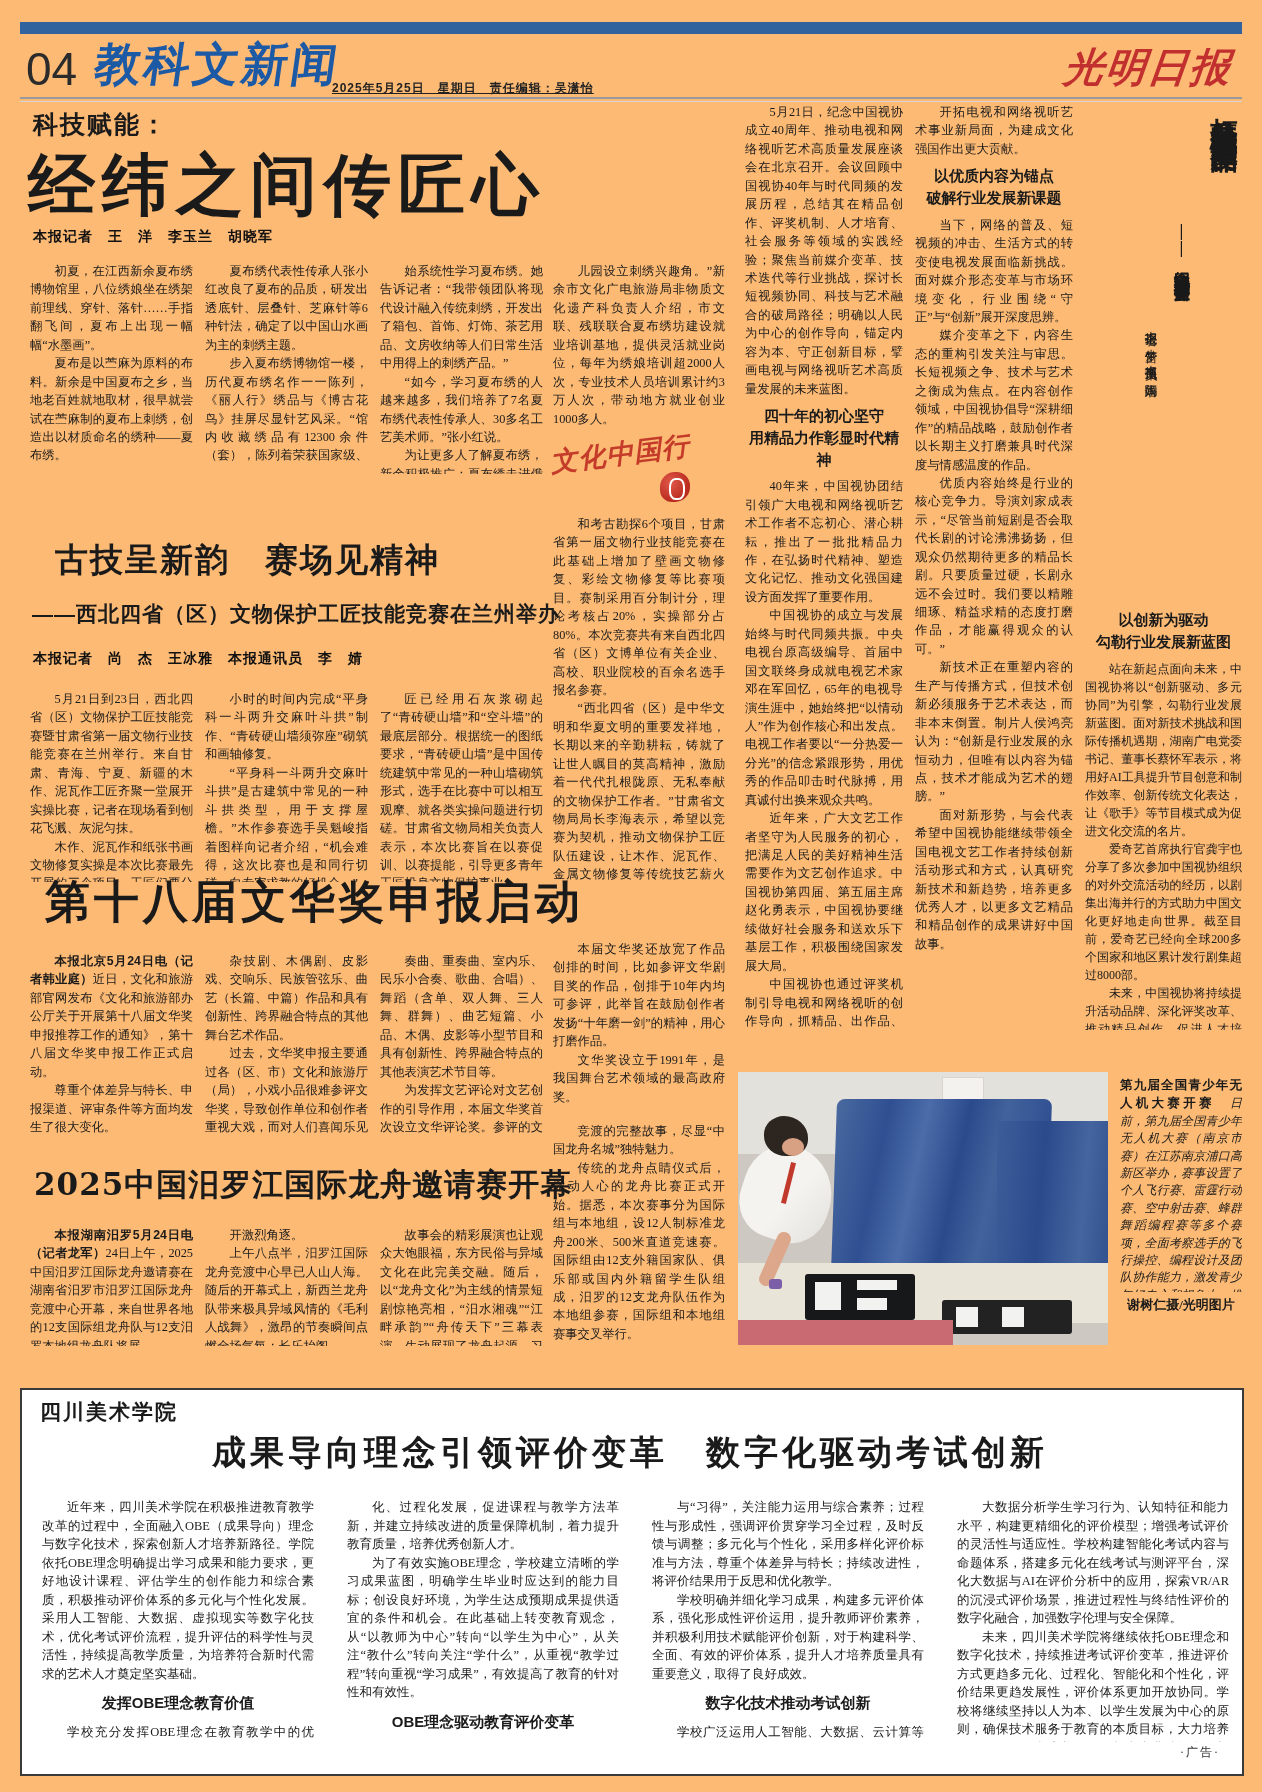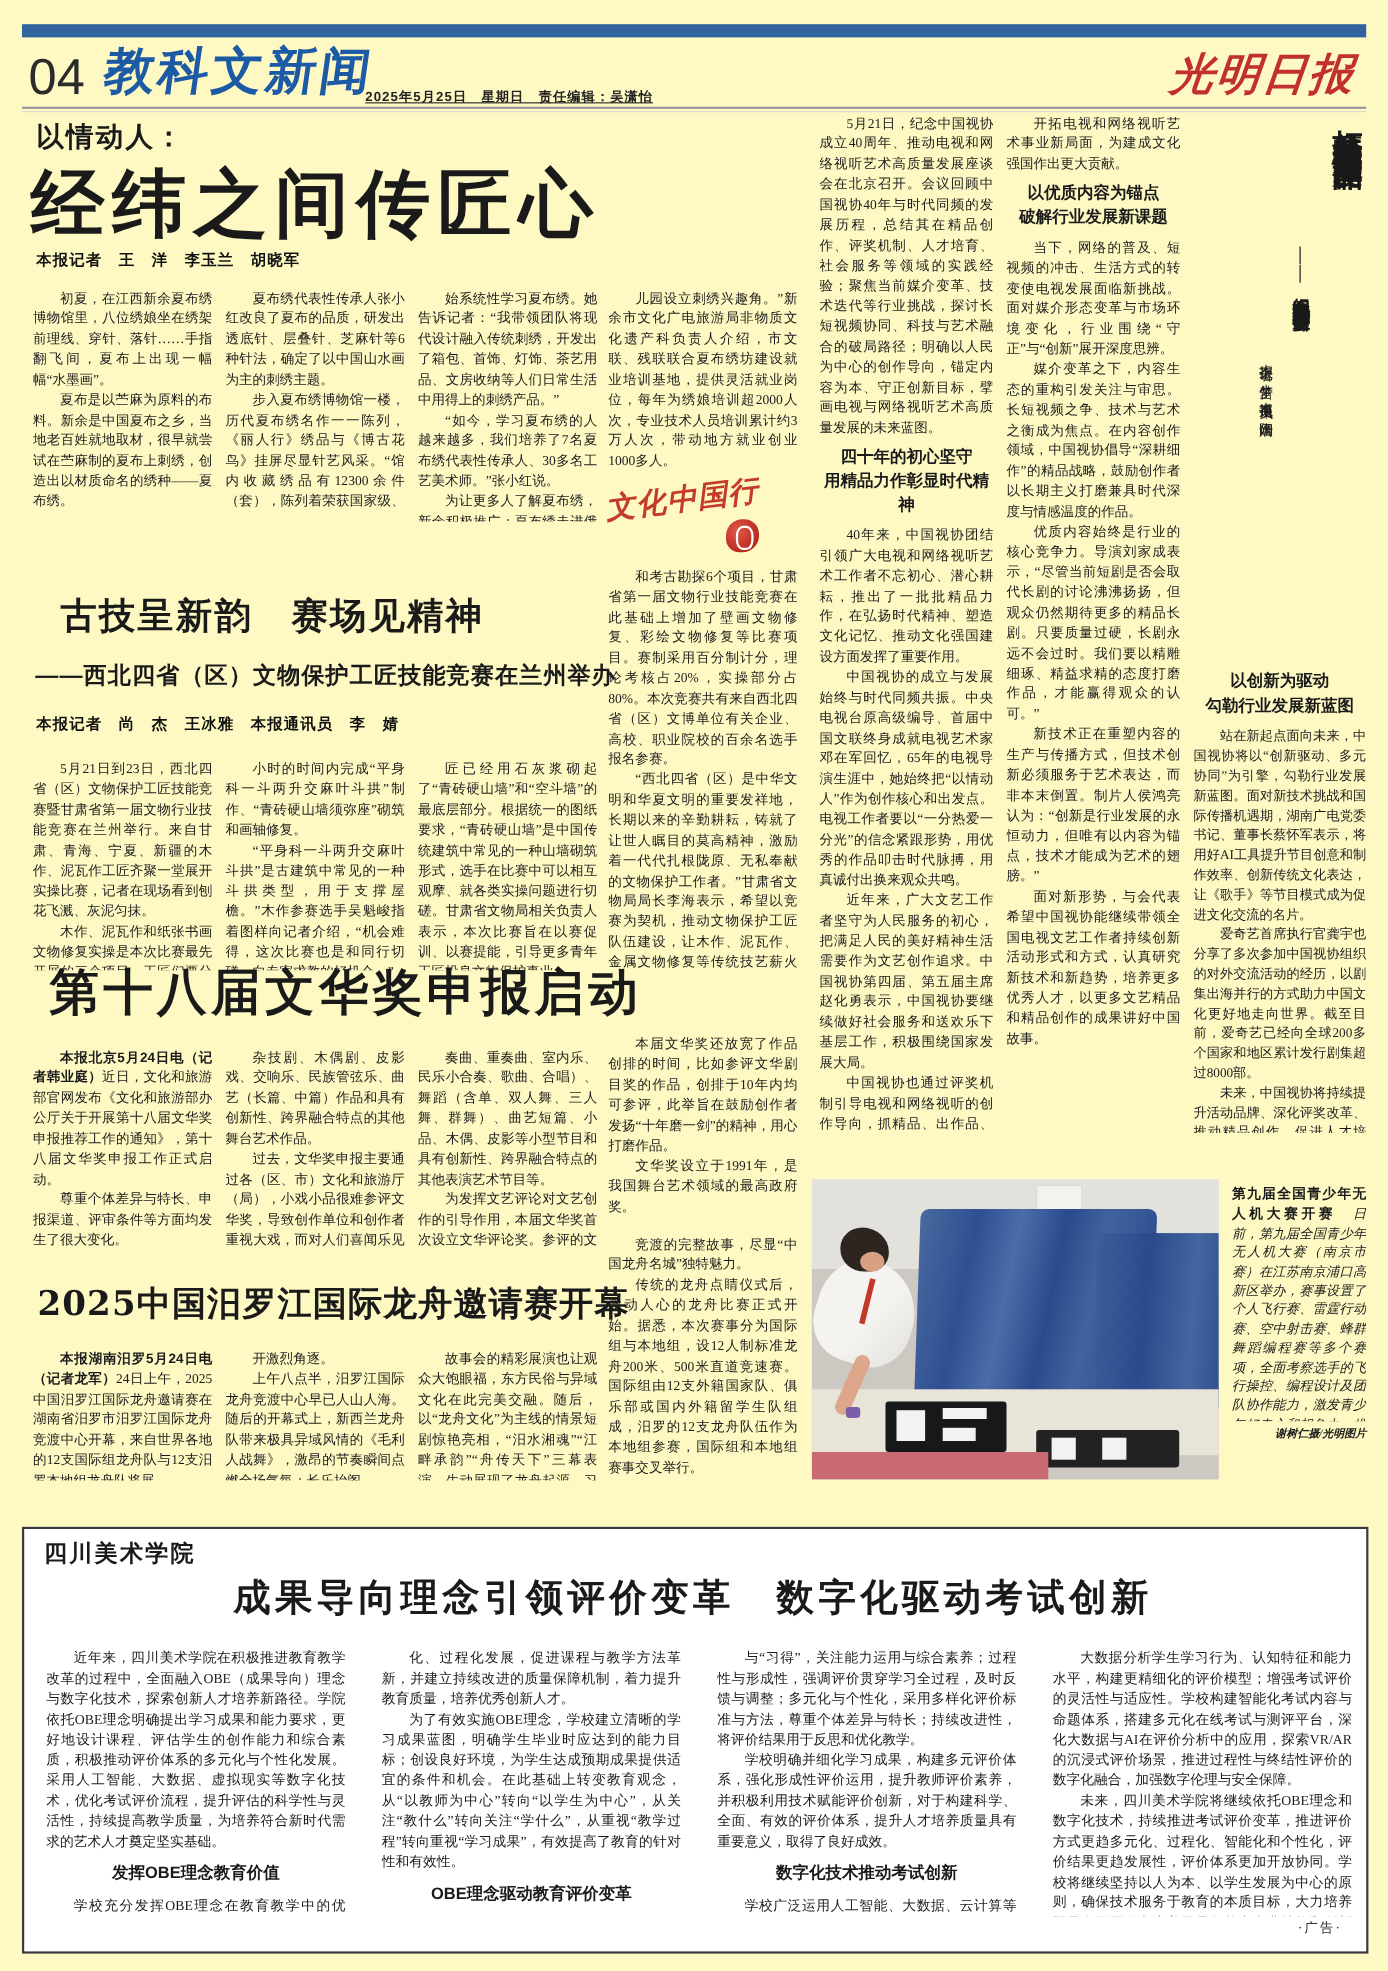--- a/index.html
+++ b/index.html
@@ -1,16 +1,16 @@
 <!DOCTYPE html>
 <html><head>
 <meta charset="utf-8">
 <style>
   html,body{margin:0;padding:0;background:#e9e9e9;}
-  #page{position:relative;width:1262px;height:1792px;background:#fef9c3;overflow:hidden;
+  #page{position:relative;width:1262px;height:1792px;background:#fdba74;overflow:hidden;
         font-family:"Liberation Serif","DejaVu Serif",serif;color:#1a1a1a;}
   .abs{position:absolute;}
   
   #topbar{left:20px;top:22px;width:1222px;height:12px;background:#31639e;}
   #pagenum{left:26px;top:42px;font-family:"Liberation Sans",sans-serif;font-size:46px;color:#2b2b2b;font-weight:400;}
   #section-title{left:95px;top:34px;font-family:"Liberation Sans",sans-serif;font-size:46px;font-weight:900;
       color:#1d5aa6;transform:skewX(-8deg);letter-spacing:3px;}
   #dateline{left:332px;top:80px;font-family:"Liberation Sans",sans-serif;font-size:12px;font-weight:700;color:#222;letter-spacing:1px;text-decoration:underline;}
   #paper-logo{right:30px;top:40px;font-family:"DejaVu Serif",serif;font-style:italic;font-weight:700;
       font-size:40px;color:#c22f2f;transform:skewX(-6deg);letter-spacing:2px;}
@@ -64,21 +64,21 @@
   .watch{position:absolute;left:8.5%;top:76%;width:13px;height:10px;background:#7b5ea7;border-radius:3px;}
   .mat{position:absolute;background:#17181a;border-radius:3px;}
   .mat .wg{position:absolute;background:#f2f2f0;}
   .matstrip{position:absolute;left:0;bottom:0;width:58%;height:9%;background:#c96a72;}
   .floor-mat{position:absolute;left:0;bottom:8%;width:100%;height:22%;background:#e9e4d8;}
 
   
   #caption{left:1120px;top:1076px;width:122px;height:216px;overflow:hidden;
       font-style:italic;font-size:12px;line-height:1.45;text-align:justify;}
   #caption b{font-style:normal;font-family:"Liberation Sans",sans-serif;font-size:12.5px;}
-  #photo-credit{left:1120px;top:1296px;width:122px;font-size:10px;font-weight:700;text-align:right;font-style:italic;}
+  #photo-credit{left:1120px;top:1296px;width:122px;font-size:13px;font-weight:700;text-align:center;}
 
   
   #adbox{left:20px;top:1388px;width:1220px;height:384px;border:2px solid #3a3a3a;background:#fff;}
   #ad-org{left:40px;top:1398px;font-family:"Liberation Sans",sans-serif;font-size:21px;font-weight:900;letter-spacing:2px;}
   #ad-title{left:20px;top:1430px;width:1220px;text-align:center;font-family:"Liberation Sans",sans-serif;
       font-size:34px;font-weight:900;letter-spacing:4px;}
   .adcol{position:absolute;top:1498px;width:272px;height:244px;overflow:hidden;
       font-size:12.5px;line-height:1.48;text-align:justify;}
   .adcol p{margin:0;text-indent:2em;}
   .adcol .colhead{font-size:15px;margin:9px 0;}
@@ -90,21 +90,21 @@
 <div id="page">
 
   <div id="topbar" class="abs"></div>
   <div id="pagenum" class="abs">04</div>
   <div id="section-title" class="abs">教科文新闻</div>
   <div id="dateline" class="abs">2025年5月25日　星期日　责任编辑：吴潇怡</div>
   <div id="paper-logo" class="abs">光明日报</div>
   <div id="masthead-rule" class="abs"></div>
   <div id="masthead-rule2" class="abs"></div>
 
-  <div id="a1-kicker" class="abs">以情动人：</div>
+  <div id="a1-kicker" class="abs">科技赋能：</div>
   <div id="a1-title" class="abs">经纬之间传匠心</div>
   <div class="byline" style="left:33px;top:228px;">本报记者　王　洋　李玉兰　胡晓军</div>
   <div class="col" style="left:30px;top:262px;width:163px;height:200px;">
       <p>初夏，在江西新余夏布绣博物馆里，八位绣娘坐在绣架前理线、穿针、落针……手指翻飞间，夏布上出现一幅幅“水墨画”。</p>
       <p>夏布是以苎麻为原料的布料。新余是中国夏布之乡，当地老百姓就地取材，很早就尝试在苎麻制的夏布上刺绣，创造出以材质命名的绣种——夏布绣。</p>
     </div>
   <div class="col" style="left:205px;top:262px;width:163px;height:200px;">
       <p>夏布绣代表性传承人张小红改良了夏布的品质，研发出透底针、层叠针、芝麻针等6种针法，确定了以中国山水画为主的刺绣主题。</p>
       <p>步入夏布绣博物馆一楼，历代夏布绣名作一一陈列，《丽人行》绣品与《博古花鸟》挂屏尽显针艺风采。“馆内收藏绣品有12300余件（套），陈列着荣获国家级、省部级奖项的作品，免费对公众开放。”</p>
     </div>

